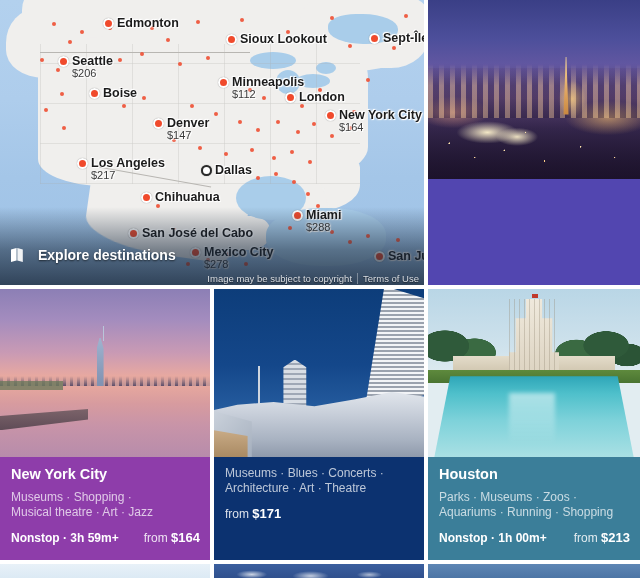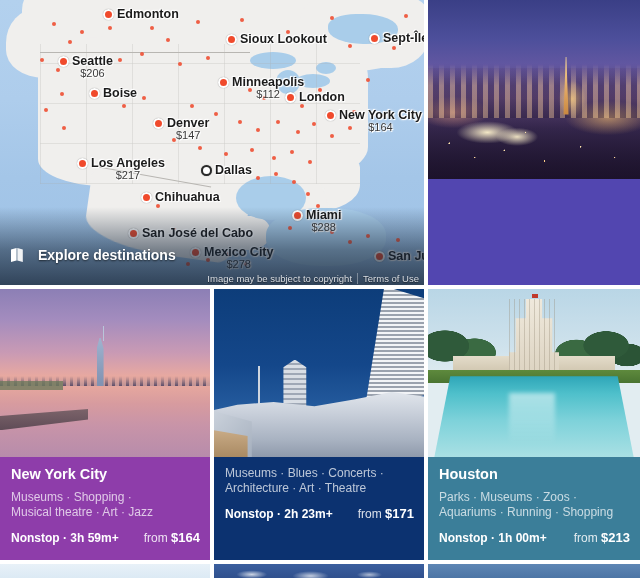--- a/index.html
+++ b/index.html
@@ -99,21 +99,20 @@
   .city.origin .marker { background:#fff; border:2.5px solid #2a2a2a; }
   .city .labels { margin-left:3px; }
   .city .name {
     font-size:12.5px; font-weight:bold; color:#1b1b1b;
     text-shadow: 0 0 3px #fff, 0 0 3px #fff, 1px 1px 0 #fff, -1px -1px 0 #fff;
     line-height:12px;
   }
   .city .price {
     font-size:11px; color:#3a3a3a; margin-top:1px; line-height:11px;
     text-shadow: 0 0 3px #fff, 0 0 3px #fff, 1px 1px 0 #fff;
-    text-align: center;
   }
 
   .map-shade {
     position:absolute; left:0; right:0; bottom:0; height:78px;
     background:linear-gradient(180deg, rgba(20,35,55,0) 0%, rgba(22,38,58,.55) 55%, rgba(18,32,50,.78) 100%);
     pointer-events:none;
   }
   .explore {
     position:absolute; left:10px; bottom:22px;
     display:flex; align-items:center; gap:11px;
@@ -406,21 +405,21 @@
       <div class="dot" style="left:366px;top:234px;"></div>
       <div class="dot" style="left:396px;top:238px;"></div>
       <div class="dot" style="left:156px;top:204px;"></div>
       <div class="dot" style="left:172px;top:228px;"></div>
       <div class="dot" style="left:186px;top:262px;"></div>
       <div class="dot" style="left:206px;top:258px;"></div>
       <div class="dot" style="left:226px;top:252px;"></div>
       <div class="dot" style="left:244px;top:262px;"></div>
 
       <div id="city-layer">
-          <div class="city" style="left: 103px; top: 8px; align-items: center;">
+          <div class="city" style="left: 103px; top: 17px; align-items: center;">
             <div class="marker"></div>
             <div class="labels">
               <div class="name">Edmonton</div>
             </div>
           </div>
           <div class="city" style="left: 226px; top: 33px;">
             <div class="marker"></div>
             <div class="labels">
               <div class="name">Sioux Lookout</div>
             </div>
@@ -592,21 +591,20 @@
         <div class="ch-steel"></div>
         <div class="ch-steel2"></div>
         <div class="ch-tan"></div>
       </div>
       <div class="caption">
         <div class="tags">
           <div>Museums · Blues · Concerts ·</div>
           <div>Architecture · Art · Theatre</div>
         </div>
         <div class="fare">
-          <span>Nonstop · 2h 23m+</span>
           <span class="from">
             <span>from</span>
             <b>$171</b>
           </span>
         </div>
       </div>
     </div>
 
     <div class="gap-v"></div>
 

